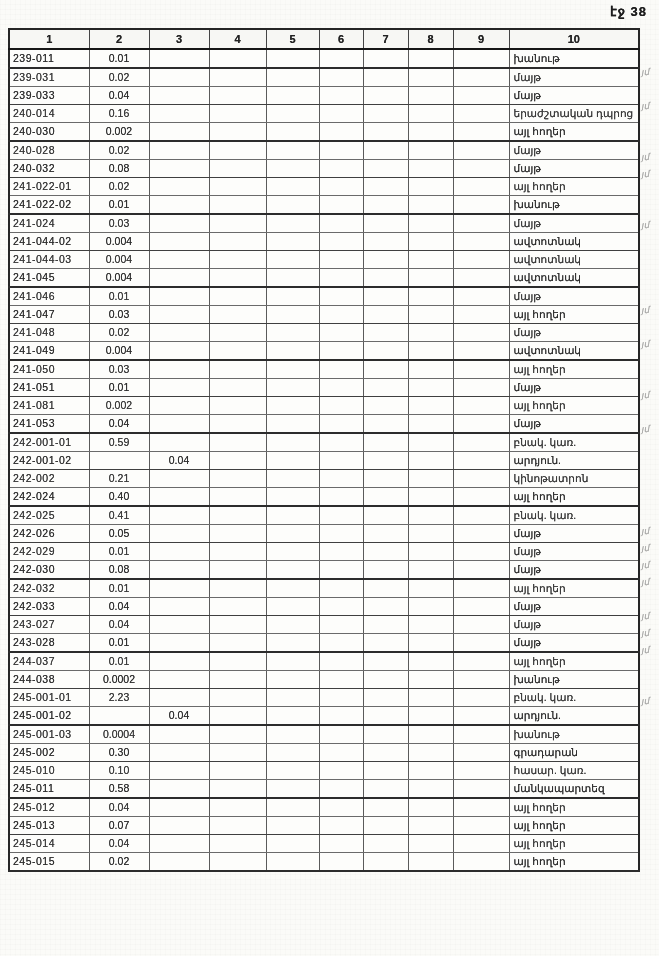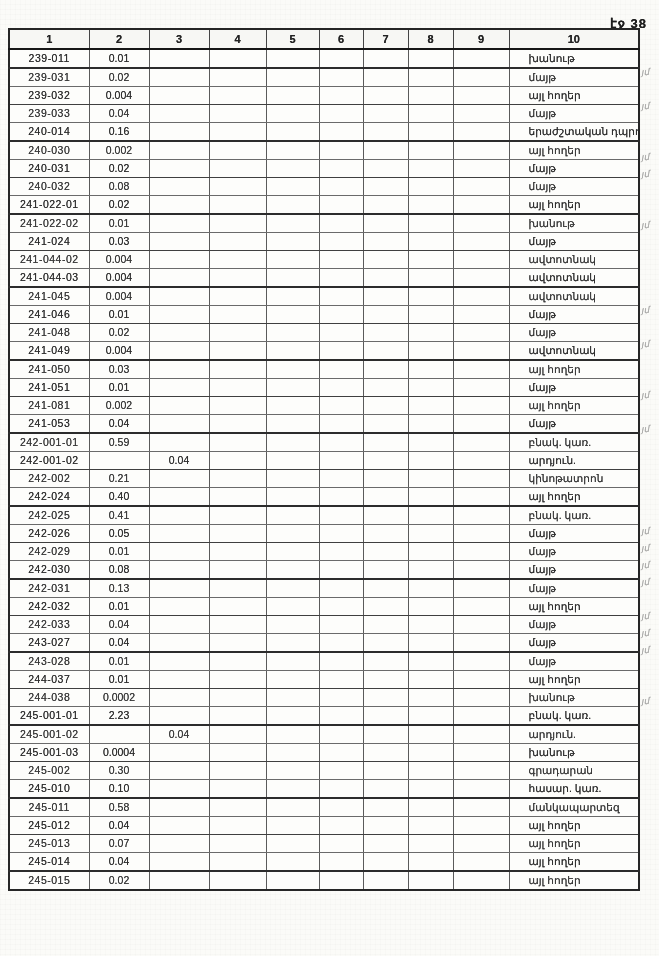--- a/index.html
+++ b/index.html
@@ -14,21 +14,21 @@
     background: #fbfbf8;
     background-image:
       linear-gradient(0deg, rgba(80,80,80,0.02) 1px, transparent 1px),
       linear-gradient(90deg, rgba(80,80,80,0.015) 1px, transparent 1px);
     background-size: 5px 5px;
     font-family: "Liberation Sans", sans-serif;
     color: #2b2b2b;
   }
   .page-number {
     position: absolute;
-    top: 16px;
+    top: 4px;
     left: 610px;
     font-size: 13px;
     font-weight: bold;
     letter-spacing: 1px;
     color: #1d1d1d;
     text-shadow: 0 0 0.5px #333;
   }
   table.scan-table {
     position: absolute;
     left: 8px;
@@ -69,23 +69,23 @@
     border-left: 1px solid #5a5a5a;
     border-right: 1px solid #5a5a5a;
     border-bottom: 1px solid #4c4c4c;
     white-space: nowrap;
     overflow: hidden;
     text-shadow: 0 0 0.5px #4a4a4a;
   }
   tr:nth-child(odd) td  { color: #2e2e2e; border-bottom-color: #3f3f3f; }
   tr:nth-child(even) td { color: #3a3a3a; border-bottom-color: #6a6a6a; }
   tr:nth-child(4n+1) td { border-bottom-width: 2px; border-bottom-color: #2c2c2c; }
-  td.c1  { text-align: center; letter-spacing: 0.5px; }
+  td.c1  { text-align: left; letter-spacing: 0.5px; }
   td.c2, td.c3, td.c4 { text-align: center; }
-  td.c10 { text-align: left; padding-left: 19px; }
+  td.c10 { text-align: left; padding-left: 4px; }
   .margin-marks-layer {
     position: absolute;
     left: 641px;
     top: 0;
     width: 18px;
     height: 956px;
     pointer-events: none;
   }
   .margin-mark {
     position: absolute;
@@ -151,32 +151,20 @@
           <td class="c3"></td>
           <td class="c4"></td>
           <td class="c5"></td>
           <td class="c6"></td>
           <td class="c7"></td>
           <td class="c8"></td>
           <td class="c9"></td>
           <td class="c10">մայթ</td>
         </tr>
         <tr>
-          <td class="c1">239-032</td>
-          <td class="c2">0.004</td>
-          <td class="c3"></td>
-          <td class="c4"></td>
-          <td class="c5"></td>
-          <td class="c6"></td>
-          <td class="c7"></td>
-          <td class="c8"></td>
-          <td class="c9"></td>
-          <td class="c10">այլ հողեր</td>
-        </tr>
-        <tr>
           <td class="c1">239-033</td>
           <td class="c2">0.04</td>
           <td class="c3"></td>
           <td class="c4"></td>
           <td class="c5"></td>
           <td class="c6"></td>
           <td class="c7"></td>
           <td class="c8"></td>
           <td class="c9"></td>
           <td class="c10">մայթ</td>
@@ -199,21 +187,21 @@
           <td class="c3"></td>
           <td class="c4"></td>
           <td class="c5"></td>
           <td class="c6"></td>
           <td class="c7"></td>
           <td class="c8"></td>
           <td class="c9"></td>
           <td class="c10">այլ հողեր</td>
         </tr>
         <tr>
-          <td class="c1">240-031</td>
+          <td class="c1">240-028</td>
           <td class="c2">0.02</td>
           <td class="c3"></td>
           <td class="c4"></td>
           <td class="c5"></td>
           <td class="c6"></td>
           <td class="c7"></td>
           <td class="c8"></td>
           <td class="c9"></td>
           <td class="c10">մայթ</td>
         </tr>
@@ -305,20 +293,32 @@
           <td class="c1">241-046</td>
           <td class="c2">0.01</td>
           <td class="c3"></td>
           <td class="c4"></td>
           <td class="c5"></td>
           <td class="c6"></td>
           <td class="c7"></td>
           <td class="c8"></td>
           <td class="c9"></td>
           <td class="c10">մայթ</td>
+        </tr>
+        <tr>
+          <td class="c1">241-047</td>
+          <td class="c2">0.03</td>
+          <td class="c3"></td>
+          <td class="c4"></td>
+          <td class="c5"></td>
+          <td class="c6"></td>
+          <td class="c7"></td>
+          <td class="c8"></td>
+          <td class="c9"></td>
+          <td class="c10">այլ հողեր</td>
         </tr>
         <tr>
           <td class="c1">241-048</td>
           <td class="c2">0.02</td>
           <td class="c3"></td>
           <td class="c4"></td>
           <td class="c5"></td>
           <td class="c6"></td>
           <td class="c7"></td>
           <td class="c8"></td>
@@ -465,32 +465,20 @@
           <td class="c5"></td>
           <td class="c6"></td>
           <td class="c7"></td>
           <td class="c8"></td>
           <td class="c9"></td>
           <td class="c10">մայթ</td>
         </tr>
         <tr>
           <td class="c1">242-030</td>
           <td class="c2">0.08</td>
-          <td class="c3"></td>
-          <td class="c4"></td>
-          <td class="c5"></td>
-          <td class="c6"></td>
-          <td class="c7"></td>
-          <td class="c8"></td>
-          <td class="c9"></td>
-          <td class="c10">մայթ</td>
-        </tr>
-        <tr>
-          <td class="c1">242-031</td>
-          <td class="c2">0.13</td>
           <td class="c3"></td>
           <td class="c4"></td>
           <td class="c5"></td>
           <td class="c6"></td>
           <td class="c7"></td>
           <td class="c8"></td>
           <td class="c9"></td>
           <td class="c10">մայթ</td>
         </tr>
         <tr>

